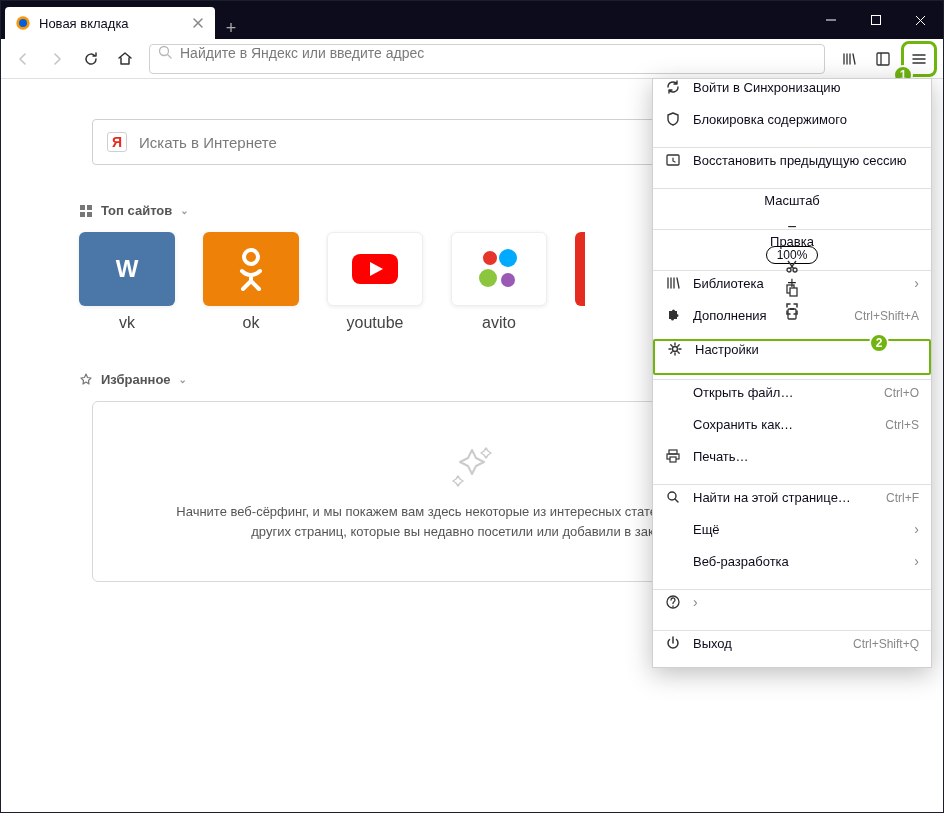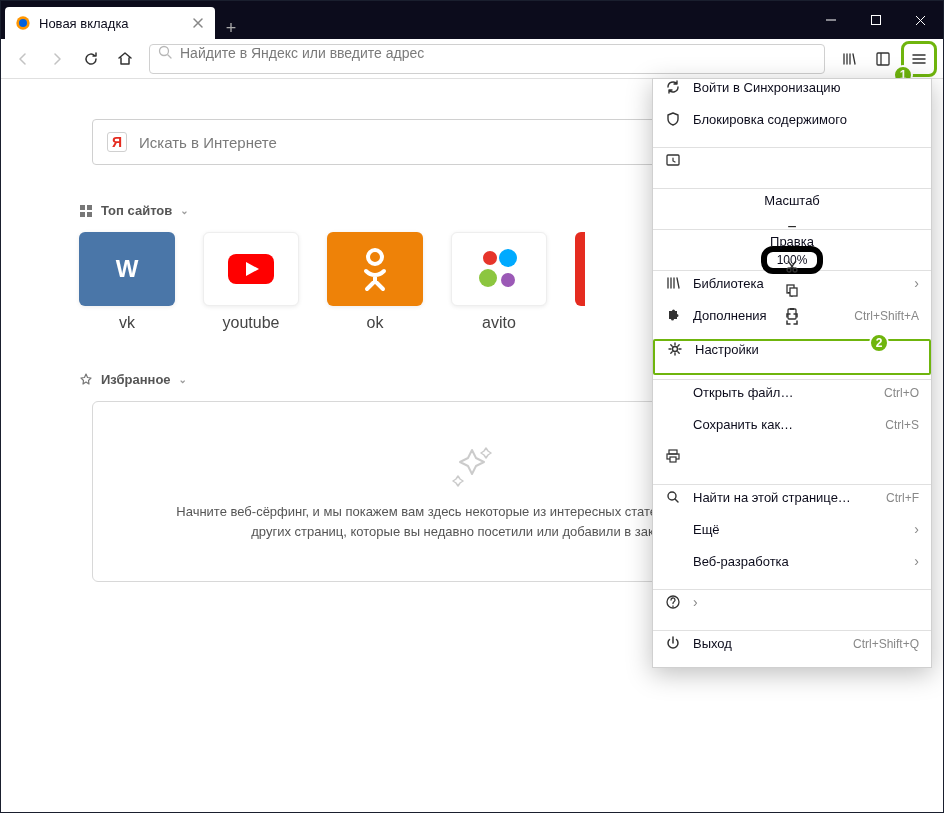--- a/index.html
+++ b/index.html
@@ -49,21 +49,21 @@
 
 .menu { position: absolute; top: 78px; right: 12px; width: 280px; background: #fff; border: 1px solid #d0d0d0; box-shadow: 0 6px 24px rgba(0,0,0,.25); font-size: 13px; color: #0c0c1c; }
 .menu-item { display: flex; align-items: flex-end; height: 30px; padding: 16px 12px; gap: 12px; cursor: pointer; position: relative; }
 .menu-item .ico { width: 16px; height: 16px; display: flex; align-items: center; justify-content: center; flex-shrink: 0; }
 .menu-item .lbl { flex: 1; }
 .menu-item .accel { color: #888; font-size: 12px; }
 .menu-item .arrow { color: #888; font-size: 14px; }
 .menu-sep { height: 1px; background: #e0e0e0; margin: 4px 0; }
 .menu-row { display: flex; align-items: center; height: 32px; padding: 0 12px; gap: 10px; flex-direction: column; }
 .menu-row .lbl { flex: 1; }
-.zoom-pill { border: 6px solid #000000; border-radius: 12px; padding: 1px 10px; font-size: 12px; }
+.zoom-pill { border: 1px solid #000000; border-radius: 12px; padding: 1px 10px; font-size: 12px; }
 .icon-btn { width: 22px; height: 22px; display: flex; align-items: center; justify-content: center; cursor: pointer; font-size: 16px; color: #222; }
 .settings-highlight { border: 2px solid #6fb50d; border-radius: 2px; }
 .badge-2 { top: -8px; right: 40px; }
 
 
 .vk { background: #4a76a8; }
 .yt { background: #fff; border: 1px solid #eee; }
 .ok { background: #ee8208; }
 .avito { background: #fff; border: 1px solid #eee; }
 .red-tile { background: #e52c20; width: 10px; border-radius: 6px 0 0 6px; height: 74px; }
@@ -185,36 +185,36 @@
     <div class="tiles">
       <div class="tile">
         <div class="tile-img vk">
           <svg width="46" height="28" viewBox="0 0 46 28">
               <text x="23" y="22" text-anchor="middle" font-size="24" font-weight="bold" fill="#fff" font-family="Arial">W</text>
             </svg>
         </div>
         <div class="tile-label">vk</div>
       </div>
       <div class="tile">
+        <div class="tile-img ok">
+          <svg width="30" height="48" viewBox="0 0 30 48">
+              <circle cx="15" cy="12" r="7" fill="none" stroke="#fff" stroke-width="4"></circle>
+              <path d="M6 26c3 3 6 4 9 4s6-1 9-4M15 30v6M15 36l-8 8M15 36l8 8" stroke="#fff" stroke-width="4" stroke-linecap="round" fill="none"></path>
+            </svg>
+        </div>
+        <div class="tile-label">ok</div>
+      </div>
+      <div class="tile">
         <div class="tile-img yt">
           <svg width="54" height="38" viewBox="0 0 54 38">
               <rect x="4" y="4" width="46" height="30" rx="8" fill="#ff0000"></rect>
               <path d="M22 12l13 7-13 7z" fill="#fff"></path>
             </svg>
         </div>
         <div class="tile-label">youtube</div>
-      </div>
-      <div class="tile">
-        <div class="tile-img ok">
-          <svg width="30" height="48" viewBox="0 0 30 48">
-              <circle cx="15" cy="12" r="7" fill="none" stroke="#fff" stroke-width="4"></circle>
-              <path d="M6 26c3 3 6 4 9 4s6-1 9-4M15 30v6M15 36l-8 8M15 36l8 8" stroke="#fff" stroke-width="4" stroke-linecap="round" fill="none"></path>
-            </svg>
-        </div>
-        <div class="tile-label">ok</div>
       </div>
       <div class="tile">
         <div class="tile-img avito">
           <svg width="54" height="54" viewBox="0 0 54 54">
               <circle cx="18" cy="16" r="7" fill="#e6352b"></circle>
               <circle cx="36" cy="16" r="9" fill="#00aaff"></circle>
               <circle cx="16" cy="36" r="9" fill="#8cc63f"></circle>
               <circle cx="36" cy="38" r="7" fill="#9b59b6"></circle>
             </svg>
         </div>
@@ -261,20 +261,21 @@
     <span class="lbl">Блокировка содержимого</span>
   </div>
   <div class="menu-sep"></div>
   <div class="menu-item">
     <span class="ico">
         <svg width="16" height="16" viewBox="0 0 16 16">
           <rect x="2" y="3" width="12" height="10" rx="1" fill="none" stroke="#333" stroke-width="1.3"></rect>
           <path d="M8 6v3l2 1" stroke="#333" stroke-width="1.2" fill="none" stroke-linecap="round"></path>
         </svg>
       </span>
+    <span class="lbl">Восстановить предыдущую сессию</span>
   </div>
   <div class="menu-sep"></div>
   <div class="menu-row">
     <span class="lbl">Масштаб</span>
     <span class="icon-btn">−</span>
     <span class="zoom-pill">100%</span>
     <span class="icon-btn">+</span>
     <span class="icon-btn">
         <svg width="14" height="14" viewBox="0 0 14 14">
           <path d="M2 5V2h3M12 5V2H9M2 9v3h3M12 9v3H9" fill="none" stroke="#333" stroke-width="1.5" stroke-linecap="round"></path>
@@ -345,20 +346,21 @@
     <span class="accel">Ctrl+S</span>
   </div>
   <div class="menu-item">
     <span class="ico">
         <svg width="16" height="16" viewBox="0 0 16 16">
           <rect x="4" y="2" width="8" height="4" fill="none" stroke="#333" stroke-width="1.2"></rect>
           <rect x="2" y="6" width="12" height="5" fill="none" stroke="#333" stroke-width="1.2"></rect>
           <rect x="5" y="9" width="6" height="5" fill="#fff" stroke="#333" stroke-width="1.2"></rect>
         </svg>
       </span>
+    <span class="lbl">Печать…</span>
   </div>
   <div class="menu-sep"></div>
   <div class="menu-item">
     <span class="ico">
         <svg width="16" height="16" viewBox="0 0 16 16">
           <circle cx="7" cy="7" r="4" fill="none" stroke="#333" stroke-width="1.4"></circle>
           <path d="M10 10l3 3" stroke="#333" stroke-width="1.4" stroke-linecap="round"></path>
         </svg>
       </span>
     <span class="lbl">Найти на этой странице…</span>

